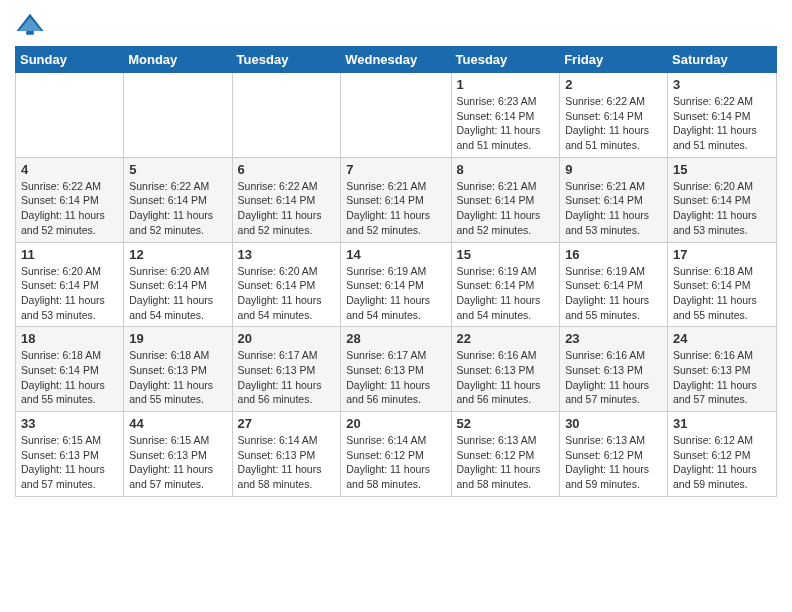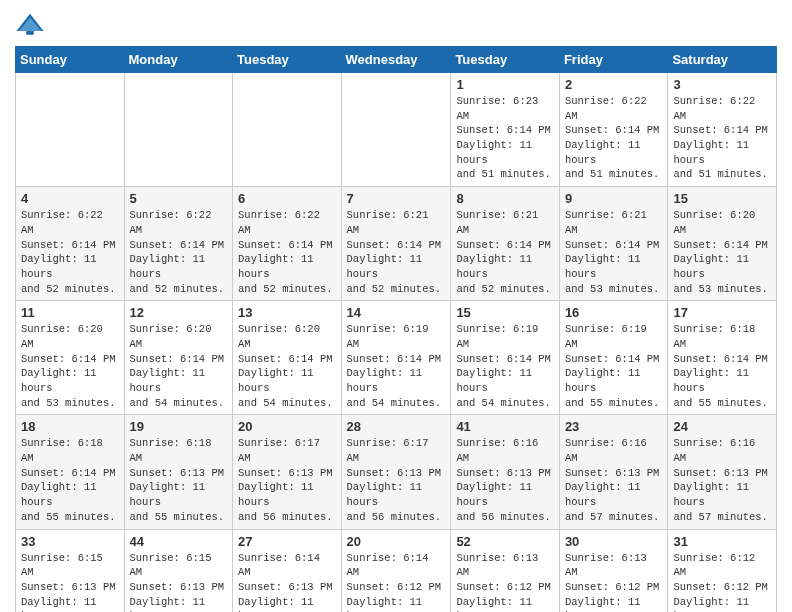--- a/index.html
+++ b/index.html
@@ -83,21 +83,20 @@
       font-size: 13px;
       font-weight: bold;
       color: #333;
       display: block;
       margin-bottom: 2px;
     }
     .day-info {
       color: #333;
       font-size: 10.5px;
       line-height: 1.4;
-      font-family: Liberation Mono, monospace;
     }
     .empty-cell {
       background: #fff;
     }
   </style>
 </head>
 <body>
 
 <div class="header-row">
   <div class="logo">
@@ -281,21 +280,21 @@
 and 56 minutes.</div>
         </td>
         <td>
           <span class="day-num">28</span>
           <div class="day-info" style="white-space: pre-line;">Sunrise: 6:17 AM
 Sunset: 6:13 PM
 Daylight: 11 hours
 and 56 minutes.</div>
         </td>
         <td>
-          <span class="day-num">41</span>
+          <span class="day-num">22</span>
           <div class="day-info" style="white-space: pre-line;">Sunrise: 6:16 AM
 Sunset: 6:13 PM
 Daylight: 11 hours
 and 56 minutes.</div>
         </td>
         <td>
           <span class="day-num">23</span>
           <div class="day-info" style="white-space: pre-line;">Sunrise: 6:16 AM
 Sunset: 6:13 PM
 Daylight: 11 hours

